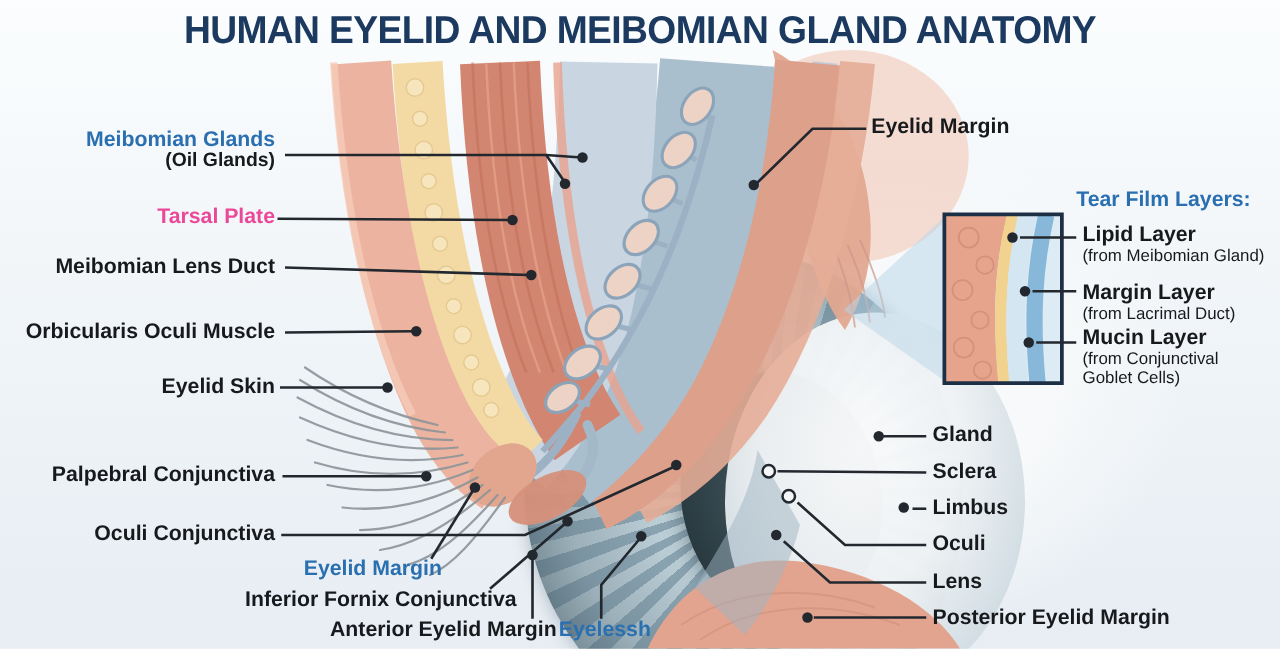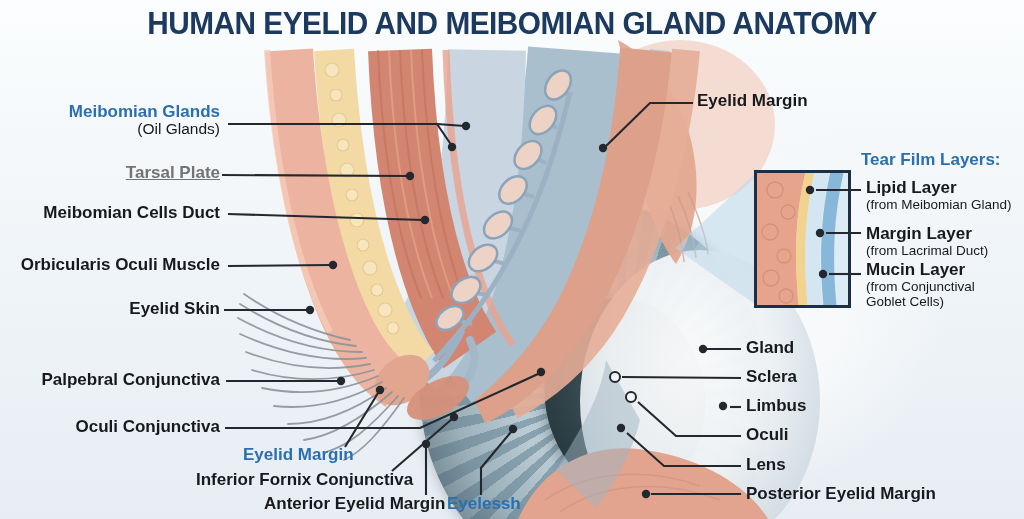--- a/index.html
+++ b/index.html
@@ -8,23 +8,23 @@
     font-family:"Liberation Sans",sans-serif;
     background:linear-gradient(180deg,#fbfdfe 0%,#f2f6f9 40%,#e7edf3 100%);
   }
   .layer{position:absolute;}
   #title{
     left:0;top:6px;width:1024px;text-align:center;
     font-size:31px;font-weight:800;letter-spacing:-0.5px;color:#1c3a60;
     transform:scaleX(.96);
   }
   .lbl{position:absolute;font-size:17px;font-weight:700;color:#17191c;white-space:nowrap;line-height:1.05;}
-  .lbl.sub{font-size:15.5px;font-weight:400;text-align:center;}
+  .lbl.sub{font-size:15.5px;font-weight:700;text-align:center;}
   .lbl.blue{color:#2a6fb0;}
-  .lbl.teal{color:#737373;text-decoration:underline;}
+  .lbl.teal{color:#ec4899;}
   .lal{right:804px;text-align:right;padding-left:30px;}
   .src{position:absolute;font-size:13.5px;font-weight:400;color:#17191c;line-height:1.12;}
   
   #sclera{left:470px;top:95px;width:480px;height:410px;border-radius:50%;
     background:radial-gradient(closest-side,#f7f9fa 55%,rgba(247,249,250,0) 100%);}
   #iris{left:420px;top:200px;width:350px;height:390px;border-radius:50%;transform:rotate(-8deg);
     background:
       radial-gradient(ellipse at 55% 50%, rgba(56,78,90,0) 28%, rgba(86,110,122,.35) 58%, rgba(52,74,85,.75) 86%, rgba(40,58,68,.95) 100%),
       repeating-conic-gradient(from -15deg at 56% 50%, #8fa8b6 0deg 4deg, #c2d4dc 4deg 8deg);
     box-shadow:0 0 14px rgba(90,115,128,.45);}
@@ -212,21 +212,21 @@
     <circle cx="615" cy="377" r="5"></circle>
       <circle cx="631" cy="397" r="5"></circle>
   </g>
 </svg>
 
 <div class="layer" id="title">HUMAN EYELID AND MEIBOMIAN GLAND ANATOMY</div>
 
 <div class="lbl lal blue" style="top:103px">Meibomian Glands</div>
 <div class="lbl lal sub" style="top:121px">(Oil Glands)</div>
 <div class="lbl lal teal" style="top:164px">Tarsal Plate</div>
-<div class="lbl lal" style="top:204px">Meibomian Cells Duct</div>
+<div class="lbl lal" style="top:204px">Meibomian Lens Duct</div>
 <div class="lbl lal" style="top:256px">Orbicularis Oculi Muscle</div>
 <div class="lbl lal" style="top:300px">Eyelid Skin</div>
 <div class="lbl lal" style="top:371px">Palpebral Conjunctiva</div>
 <div class="lbl lal" style="top:418px">Oculi Conjunctiva</div>
 <div class="lbl blue" style="left:243px;top:446px">Eyelid Margin</div>
 <div class="lbl" style="left:196px;top:471px">Inferior Fornix Conjunctiva</div>
 <div class="lbl" style="left:264px;top:495px">Anterior Eyelid Margin</div>
 <div class="lbl blue" style="left:447px;top:495px">Eyelessh</div>
 
 <div class="lbl" style="left:697px;top:92px">Eyelid Margin</div>

